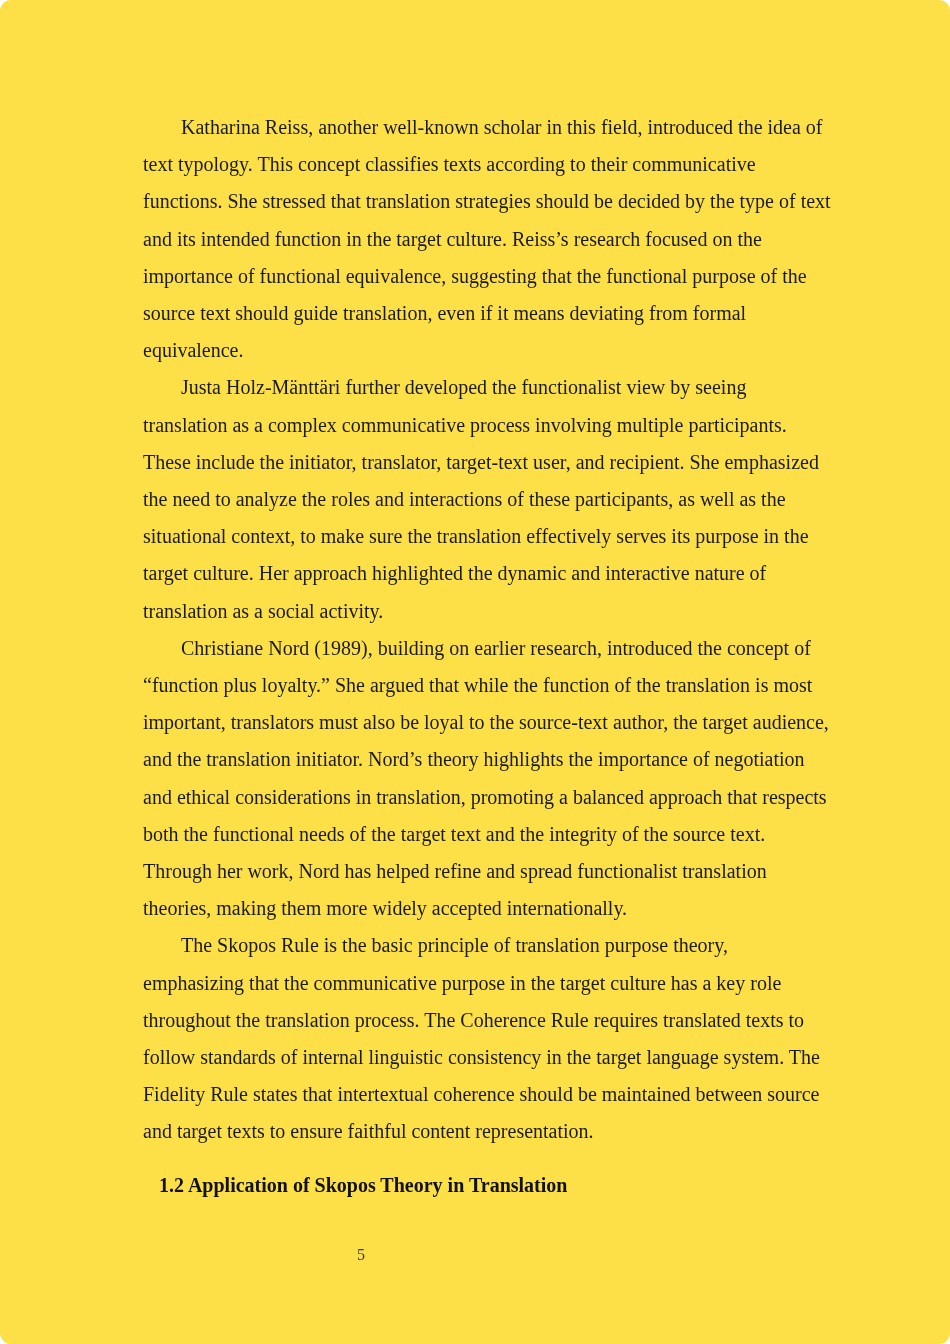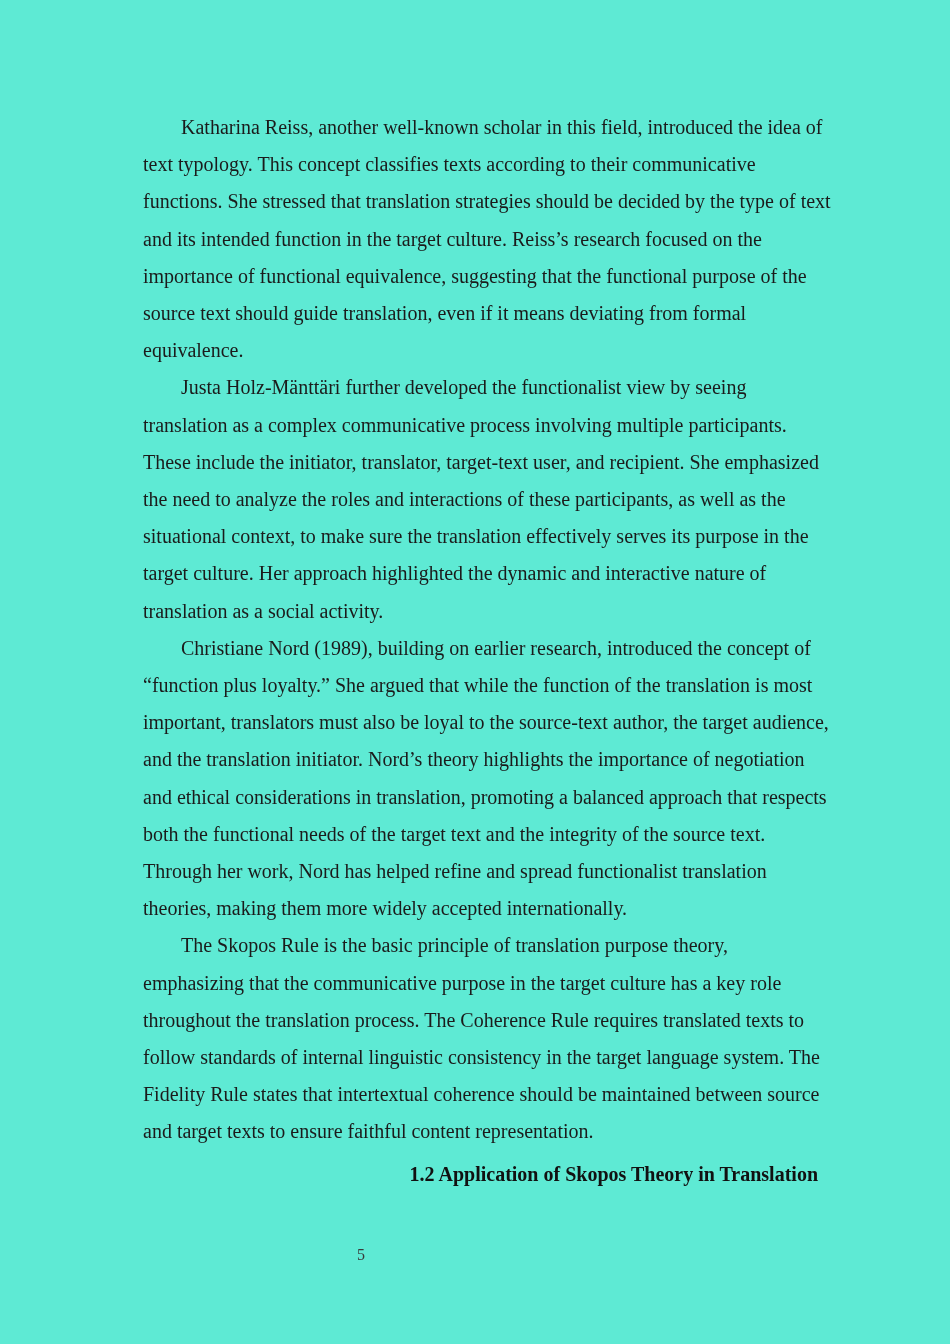--- a/index.html
+++ b/index.html
@@ -10,21 +10,22 @@
   body {
     width: 950px;
     height: 1344px;
     position: relative;
     overflow: hidden;
     font-family: "Liberation Serif", "DejaVu Serif", serif;
   }
   .page {
     position: absolute;
     inset: 0;
-    background: #5eead4;
+    background: #fde047;
+    border-radius: 11px;
   }
   .content {
     position: absolute;
     left: 143px;
     top: 109px;
     width: 680px;
   }
   .para {
     font-size: 20px;
     line-height: 37.2px;
@@ -35,22 +36,21 @@
   }
   .para-justified {
     word-spacing: 3.5px;
   }
   .heading {
     font-size: 20px;
     line-height: 37.2px;
     color: #111111;
     font-weight: bold;
     white-space: pre;
-    margin: 5px;
-    text-align: right;
+    margin: 16px;
   }
   .footer {
     position: absolute;
     left: 357px;
     top: 1247px;
     font-size: 16px;
     line-height: 16px;
     color: #3a3a3a;
   }
 </style>

